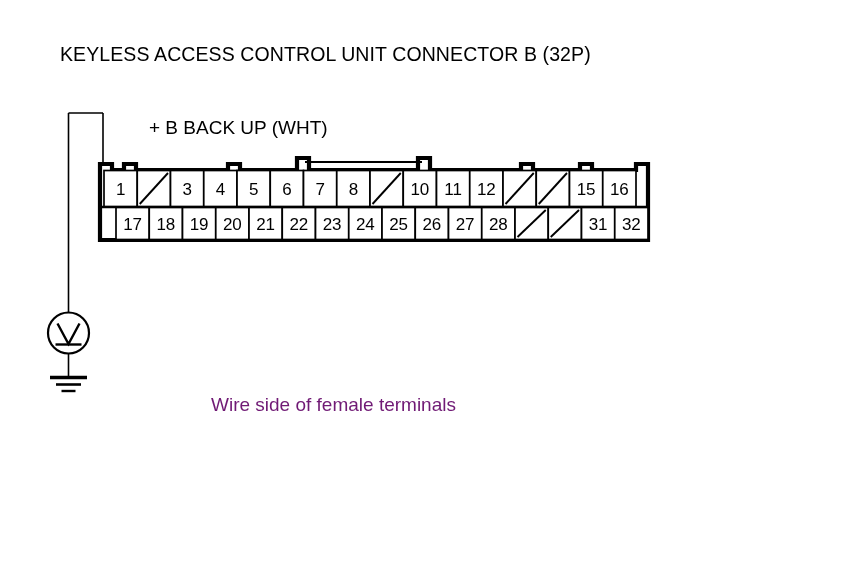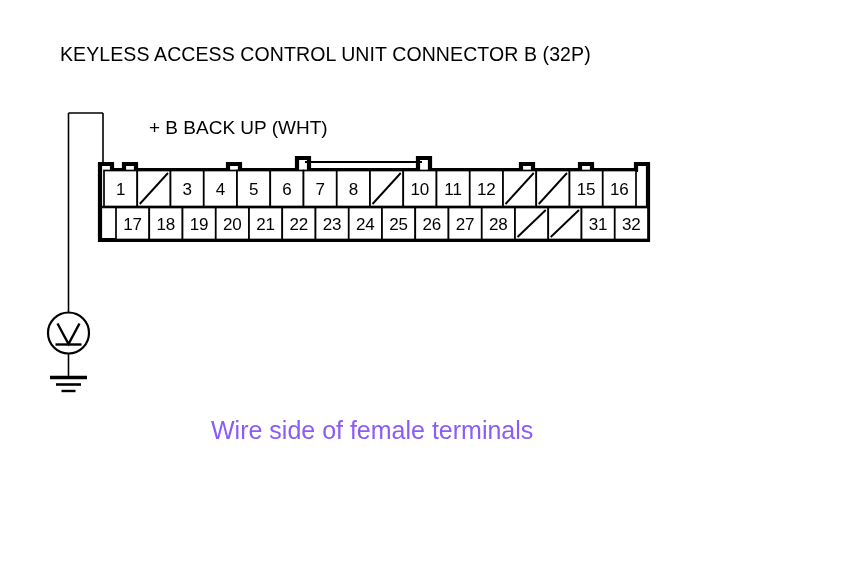--- a/index.html
+++ b/index.html
@@ -37,24 +37,24 @@
     left: 133px;
     top: 117px;
     font-size: 19px;
     white-space: nowrap;
     color: #000;
     margin-left: 16px;
   }
   .caption {
     position: absolute;
     left: 211px;
-    top: 416px;
-    font-size: 25px;
+    top: 394px;
+    font-size: 19px;
     white-space: nowrap;
-    color: #8b5cf6;
+    color: #701a75;
   }
   .svg-layer {
     position: absolute;
     left: 0; top: 0;
     width: 860px;
     height: 577px;
   }
   .pin-num {
     font-family: "Liberation Sans", sans-serif;
     font-size: 17px;

